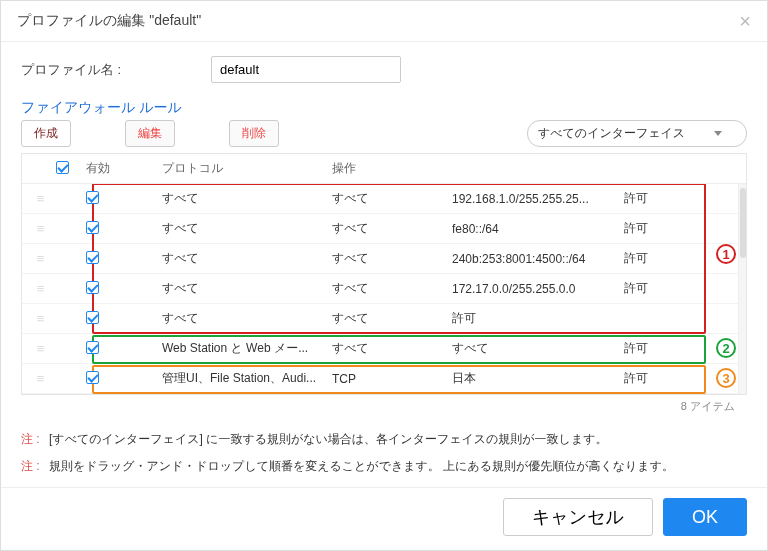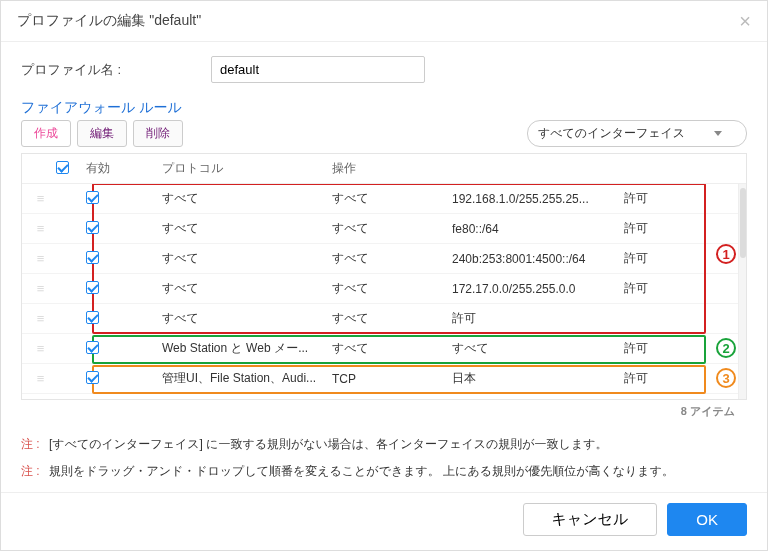--- a/index.html
+++ b/index.html
@@ -43,21 +43,21 @@
     display: flex;
     align-items: center;
     margin-bottom: 16px;
   }
   .form-label {
     width: 190px;
     color: #444;
     font-size: 13px;
   }
   .form-input {
-    width: 214px;
+    width: 190px;
     border: 1px solid #ccc;
     border-radius: 2px;
     padding: 5px 8px;
     font-size: 13px;
     background: #fff;
   }
   .tab-row {
     margin-bottom: 3px;
   }
   .tab-link {
@@ -75,25 +75,26 @@
     border: 1px solid #ccc;
     background: #fafafa;
     border-radius: 3px;
     padding: 4px 12px;
     font-size: 12px;
     color: #555;
     cursor: pointer;
   }
   .tool-btn.primary {
     background: #fff;
-    color: #ec4899;
+    color: #7f1d1d;
   }
   .tool-btn:disabled {
-    color: #701a75;
+    color: #ef4444;
     cursor: default;
+    margin-left: 48px;
   }
   .tool-spacer { flex: 1; }
   .interface-select {
     width: 220px;
     border: 1px solid #ccc;
     border-radius: 13px;
     padding: 4px 24px 4px 10px;
     font-size: 12px;
     position: relative;
     background: #fff;
@@ -182,42 +183,41 @@
     width: 20px; height: 20px;
     text-align: center;
     line-height: 17px;
     font-size: 13px;
   }
   .grid-footer {
     text-align: right;
     padding: 4px 12px 2px 0;
     color: #888;
     font-size: 11px;
-    font-weight: bold;
   }
   .notes {
     padding: 10px 0 0 0;
     font-size: 12px;
     color: #333;
     line-height: 2.2;
   }
   .notes .lbl { color: #d9534f; margin-right: 6px; }
   .footer-btns {
     display: flex;
     justify-content: flex-end;
     gap: 10px;
     padding: 10px 20px 14px 20px;
     border-top: 1px solid #eee;
   }
   .btn {
     border: 1px solid #ccc;
     background: #fff;
     border-radius: 3px;
     padding: 6px 28px;
-    font-size: 15px;
+    font-size: 18px;
     cursor: pointer;
   }
   .btn.primary {
     background: #1e87f0;
     color: #fff;
     border-color: #1e87f0;
   }
   .vscrollbar {
     width: 8px;
     background: #f5f5f5;

